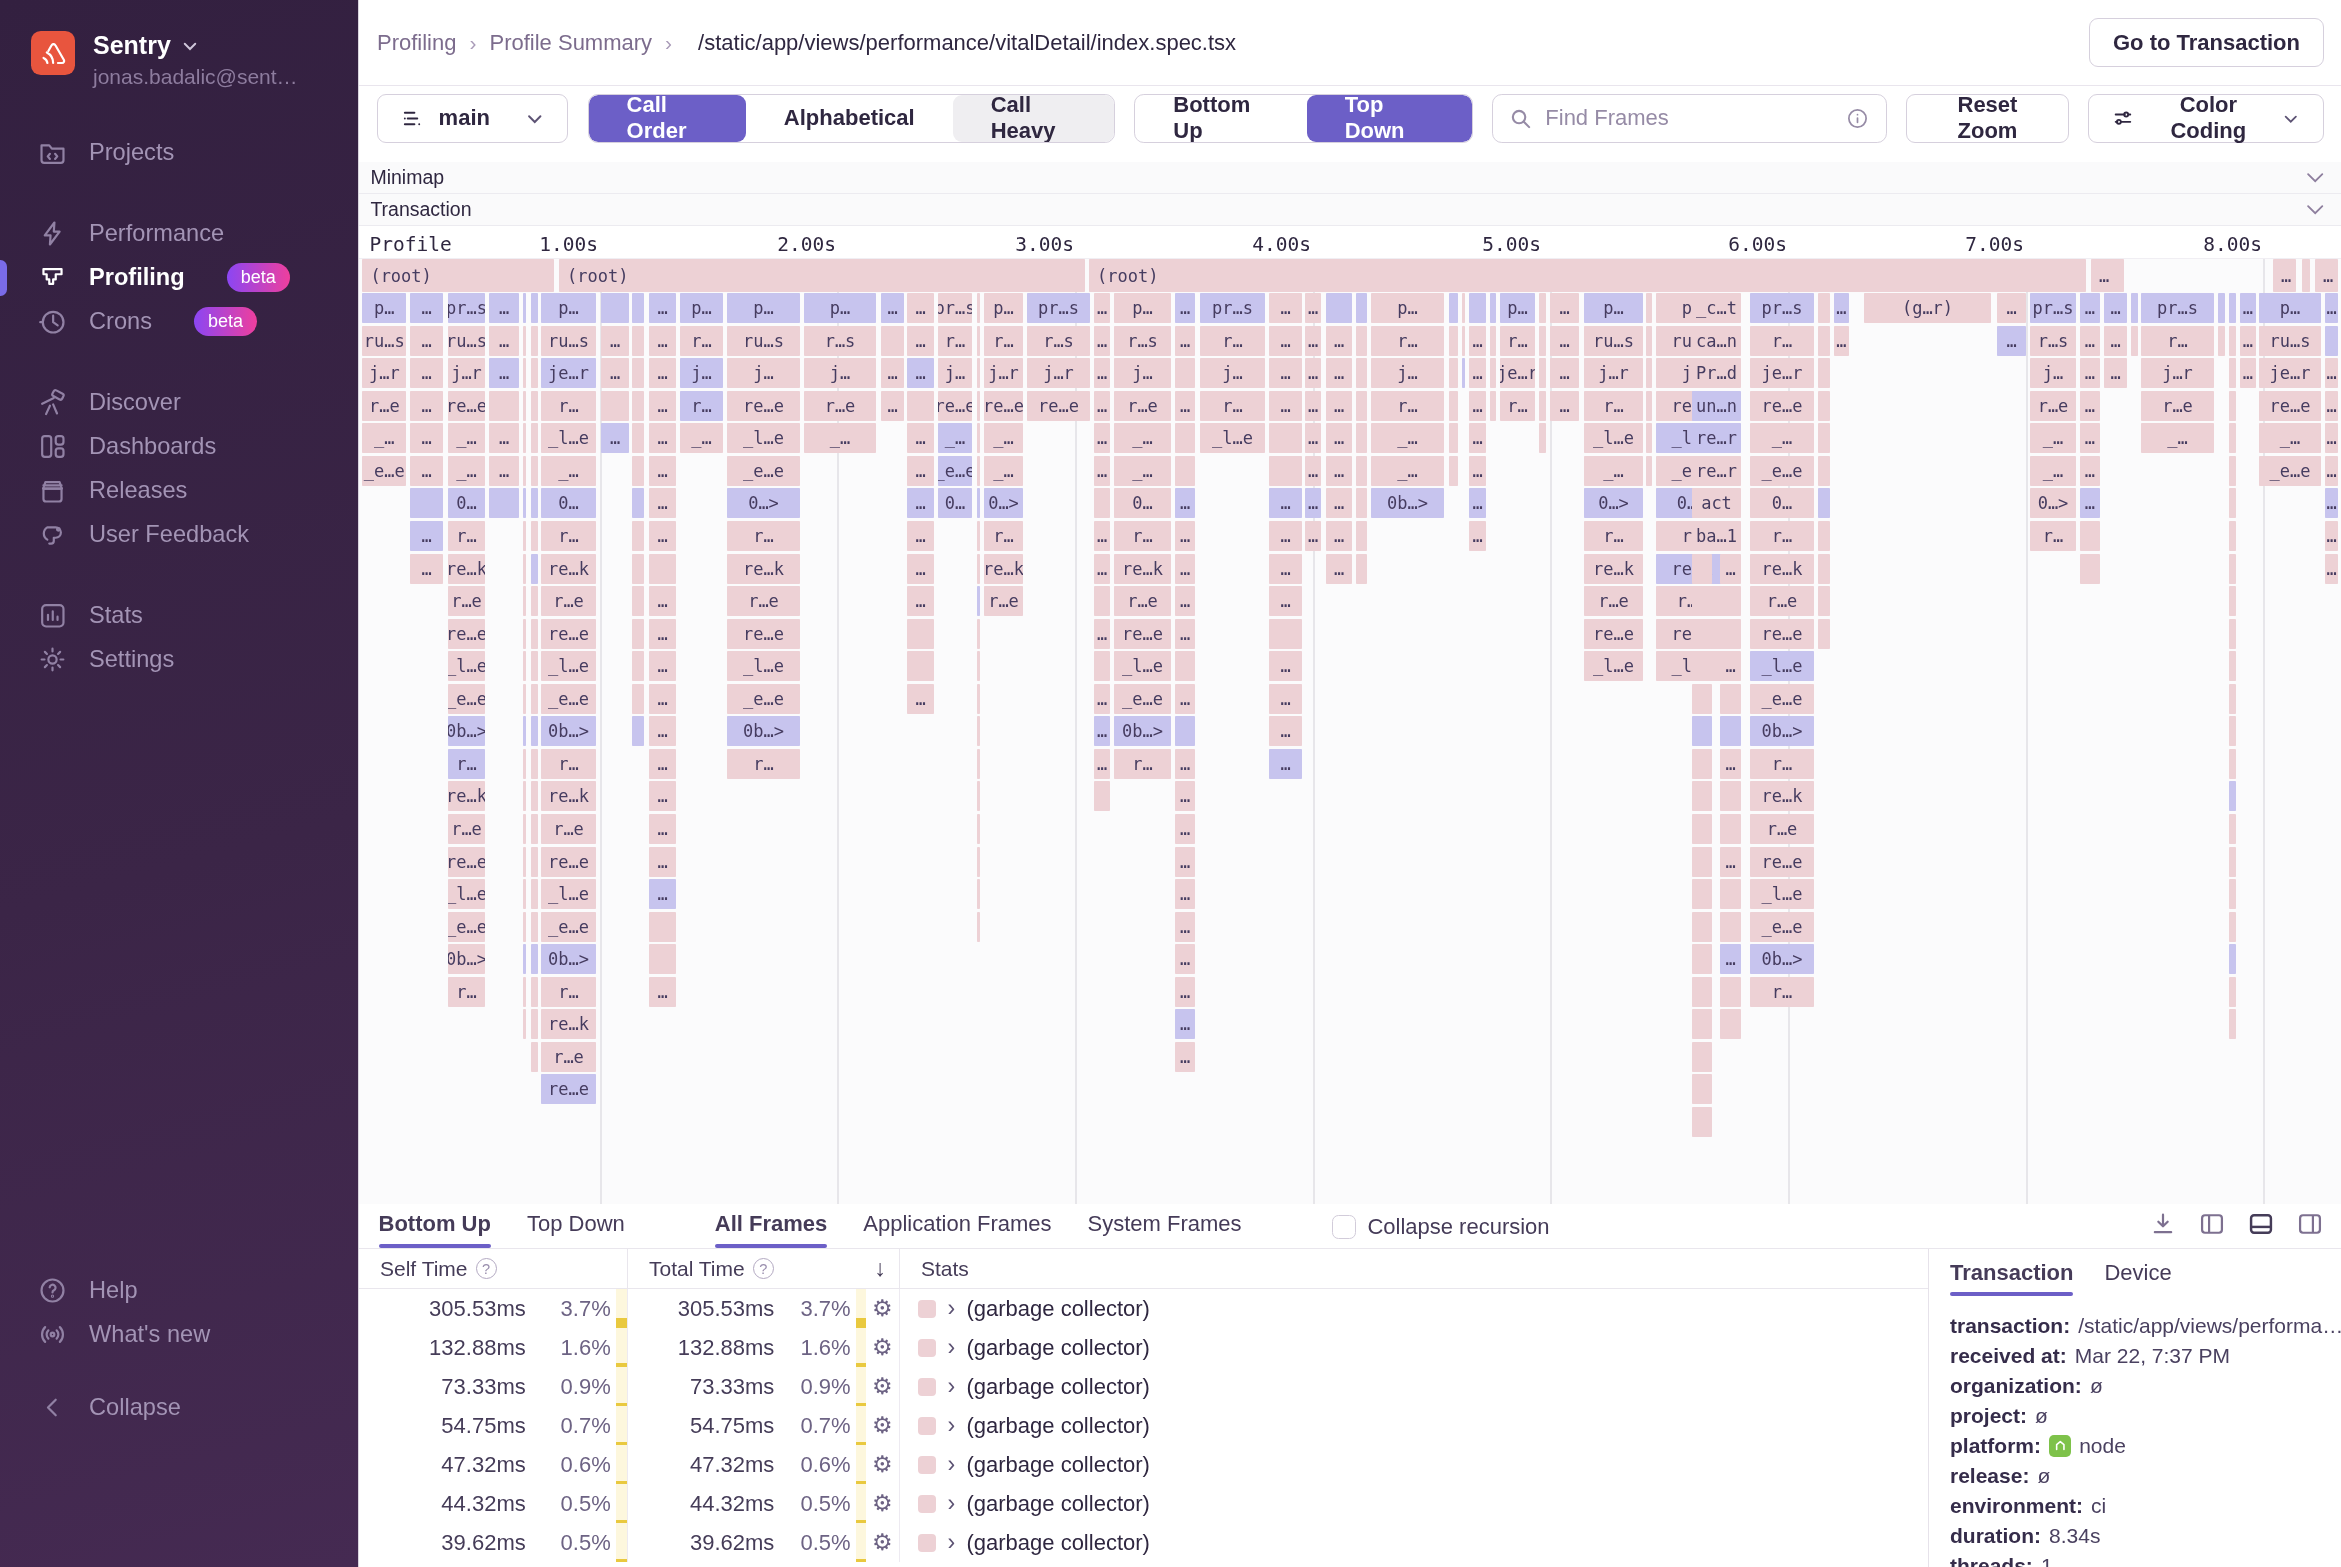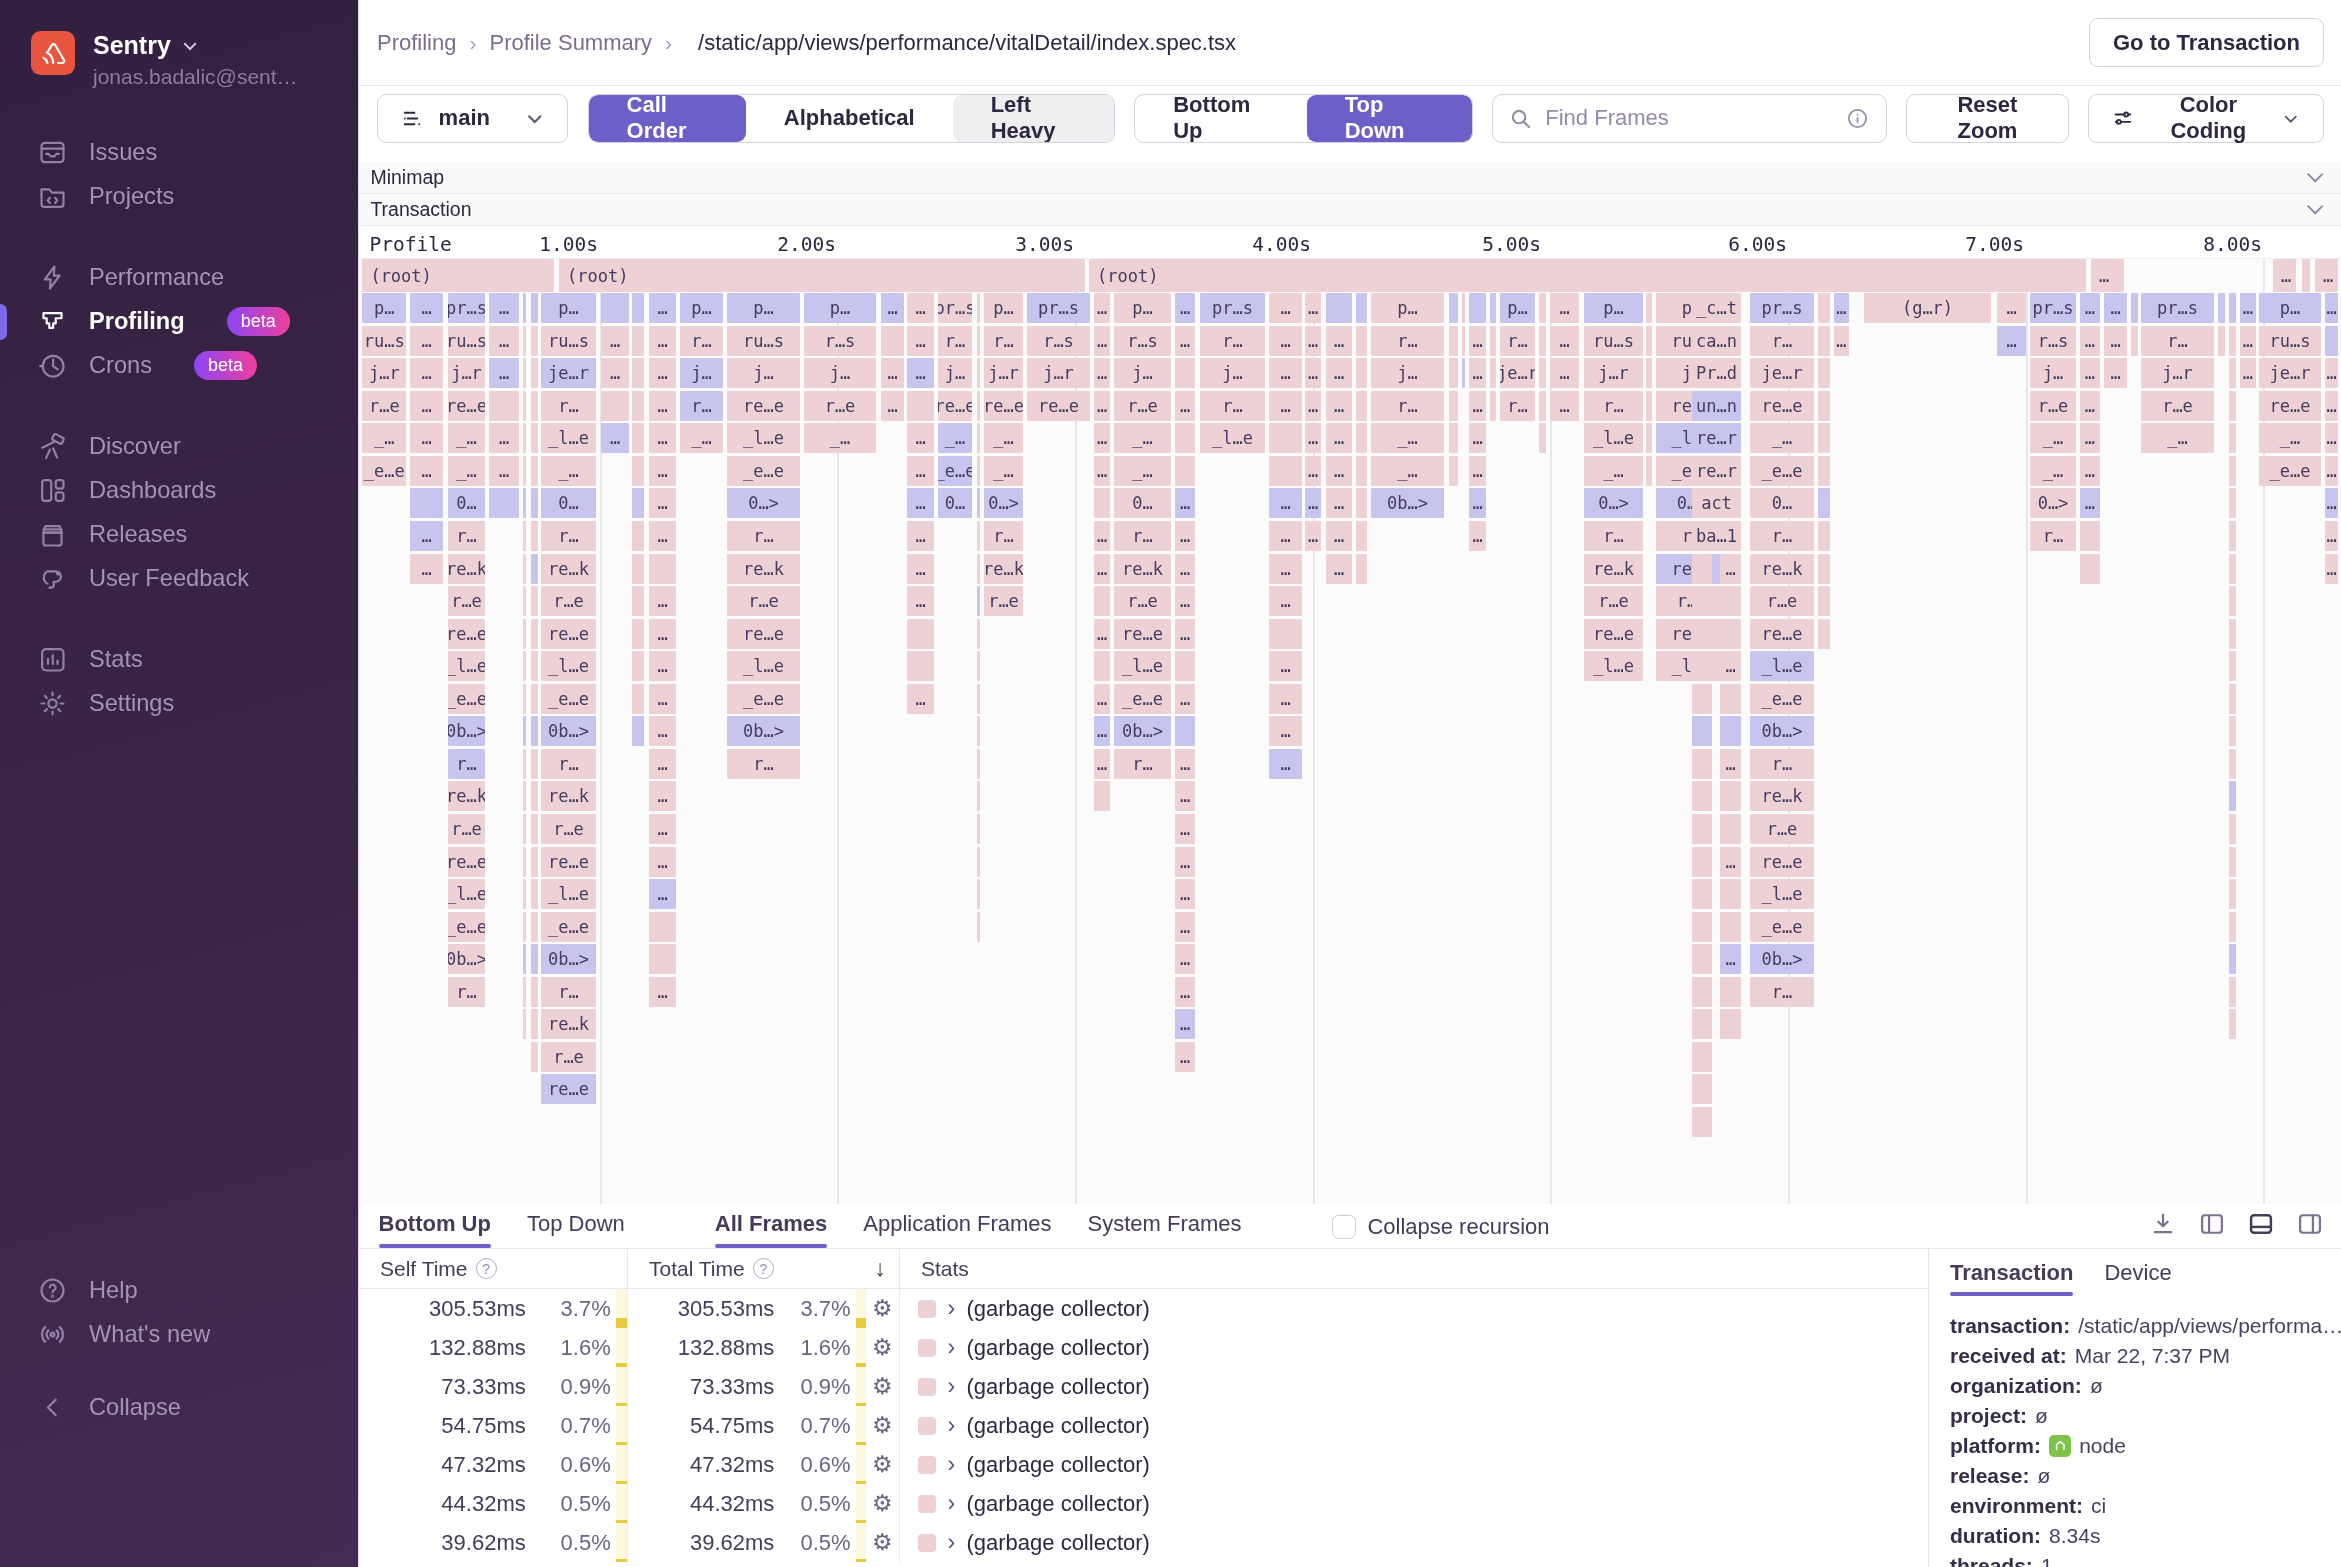--- a/index.html
+++ b/index.html
@@ -122,29 +122,20 @@
           </svg>
       </div>
       <div class="org-email">jonas.badalic@sent…</div>
     </div>
   </div>
   <div class="nav">
       <div class="nav-group">
         <div class="nav-item">
           <span class="nicon">
             <svg width="31" height="31" viewBox="0 0 24 24" fill="none" stroke="currentColor" stroke-width="1.7" stroke-linecap="round" stroke-linejoin="round">
-              <rect x="3.5" y="4.5" width="17" height="15" rx="2.5"></rect>
-              <path d="M3.5 9h17M7 13h2l1.5 2h3L15 13h2"></path>
-            </svg>
-          </span>
-          <span>Issues</span>
-        </div>
-        <div class="nav-item">
-          <span class="nicon">
-            <svg width="31" height="31" viewBox="0 0 24 24" fill="none" stroke="currentColor" stroke-width="1.7" stroke-linecap="round" stroke-linejoin="round">
               <path d="M3.5 6.5h6l2 2.5h9v9a2 2 0 0 1-2 2h-13a2 2 0 0 1-2-2z"></path>
               <path d="M10 13l-1.7 2 1.7 2M14 13l1.7 2-1.7 2"></path>
             </svg>
           </span>
           <span>Projects</span>
         </div>
       </div>
       <div class="nav-group">
         <div class="nav-item">
           <span class="nicon">
@@ -287,21 +278,21 @@
           <path d="M4 6h10M7 12h10M4 18h10M4 12h.01M19 18h.01"></path>
         </svg>
       <span>main</span>
       <svg class="chev" width="19.5" height="19.5" viewBox="0 0 24 24" fill="none" stroke="#5d5374" stroke-width="2.4" stroke-linecap="round">
           <path d="M5 9l7 7 7-7"></path>
         </svg>
     </button>
     <div class="seg-group">
       <div class="seg active">Call Order</div>
       <div class="seg">Alphabetical</div>
-      <div class="seg hovered">Left Heavy</div>
+      <div class="seg hovered">Call Heavy</div>
     </div>
     <div class="seg-group">
       <div class="seg">Bottom Up</div>
       <div class="seg active">Top Down</div>
     </div>
     <div class="search">
       <svg width="23" height="23" viewBox="0 0 24 24" fill="none" stroke="#968ba6" stroke-width="2.2" stroke-linecap="round">
           <circle cx="10.5" cy="10.5" r="6.5"></circle>
           <path d="M15.5 15.5L21 21"></path>
         </svg>

